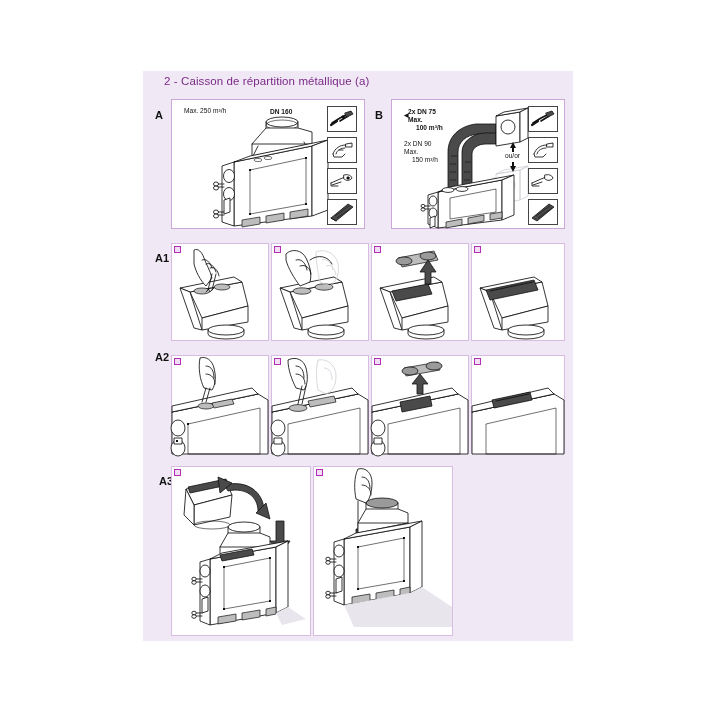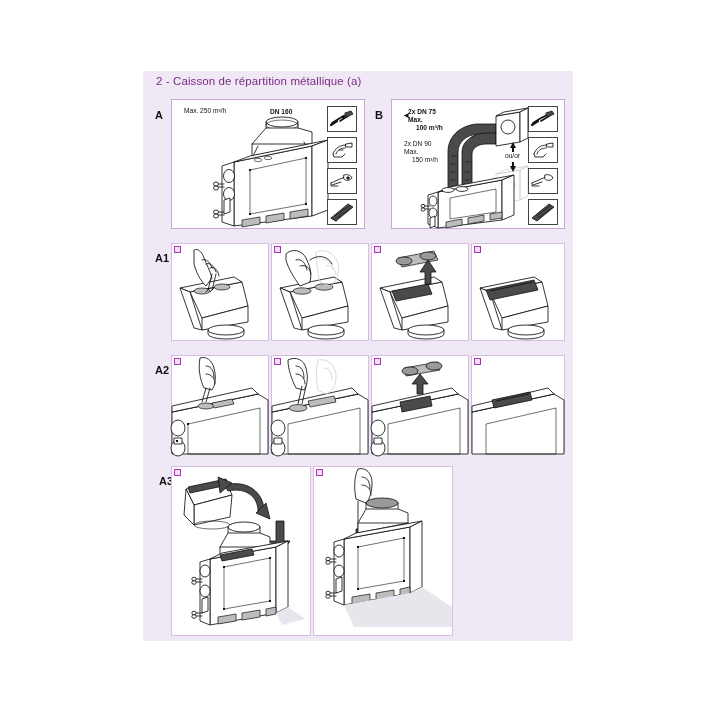--- a/index.html
+++ b/index.html
@@ -1,20 +1,20 @@
 <!DOCTYPE html>
 <html><head>
 <meta charset="utf-8">
 <style>
   html,body{margin:0;padding:0;background:#ffffff;}
   body{width:720px;height:720px;font-family:"Liberation Sans",sans-serif;overflow:hidden;}
 
   #sheet{position:absolute;left:143px;top:71px;width:430px;height:570px;background:#f0e9f5;}
 
-  .hdr{position:absolute;left:4px;top:0;width:430px;height:24px;}
+  .hdr{position:absolute;left:12px;top:0;width:430px;height:24px;}
   .hdr-txt{position:absolute;left:9px;top:4px;font-size:11.5px;color:#7a2a86;letter-spacing:.1px;white-space:nowrap;}
 
   .rowlabel{position:absolute;font-weight:bold;font-size:11px;color:#111;}
 
   .panel{position:absolute;background:#ffffff;border:1px solid #c9a7d6;box-sizing:border-box;}
   .panel.thin{border-color:#d8bde2;}
 
   .corner{position:absolute;left:2px;top:2px;width:7px;height:7px;border:1.6px solid #b12fb5;background:#f2ddf6;box-sizing:border-box;}
 
   .cap{position:absolute;font-size:6.6px;color:#111;line-height:1.25;white-space:pre;font-family:"Liberation Sans",sans-serif;}
@@ -314,21 +314,21 @@
       <path class="fillW" d="M8 44 L62 33 L70 38 L18 48 Z"></path>
       <path class="fillW" d="M8 44 L18 48 L30 86 L22 84 Z"></path>
       <ellipse class="fillW" cx="54" cy="86" rx="18" ry="5"></ellipse>
       <path class="ln" d="M36 86 L36 90 A18 5 0 0 0 72 90 L72 86"></path>
 
       <path class="fillD" d="M14 46 L62 36 L66 46 L18 56 Z"></path>
       <path class="ln" stroke="#fff" stroke-width=".6" d="M18 47 L61 38"></path>
     </svg>
   </div>
 
-  <div class="rowlabel" style="left:12px;top:293px;">A2</div>
+  <div class="rowlabel" style="left:12px;top:280px;">A2</div>
 
   <div class="panel thin" style="left:28px;top:284px;width:98px;height:98px;">
     <div class="corner"></div>
     <svg width="98" height="98" style="position:absolute;left:0;top:0;">
 
       <path class="fillW" d="M0 56 L86 38 L96 44 L96 98 L0 98 Z"></path>
       <path class="ln" d="M0 56 L86 38"></path>
       <path class="fillW" d="M0 50 L80 32 L86 38 L0 56 Z"></path>
       <path class="lnT" fill="none" d="M16 68 L88 52 L88 98 L16 98 Z"></path>
       <rect class="fillK" x="15" y="67" width="2" height="2"></rect>

